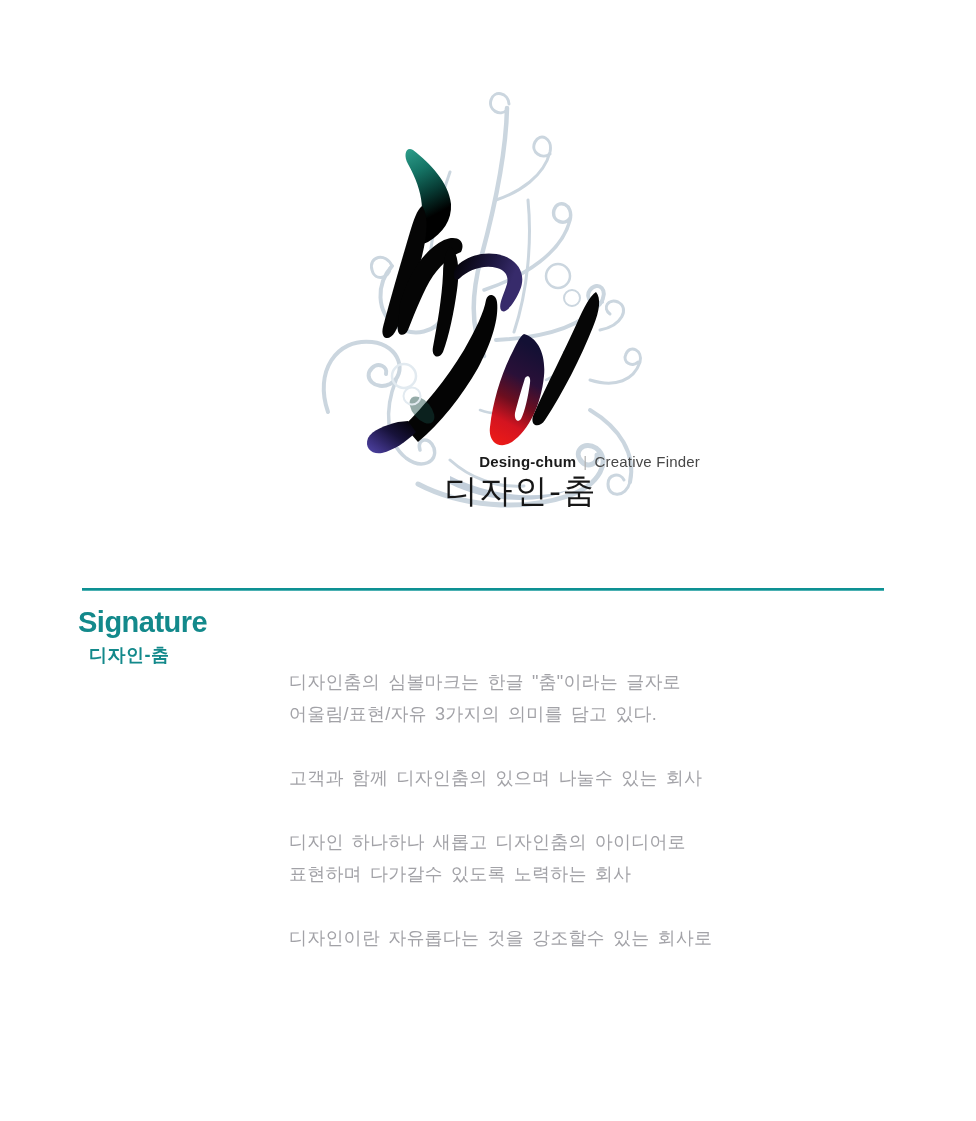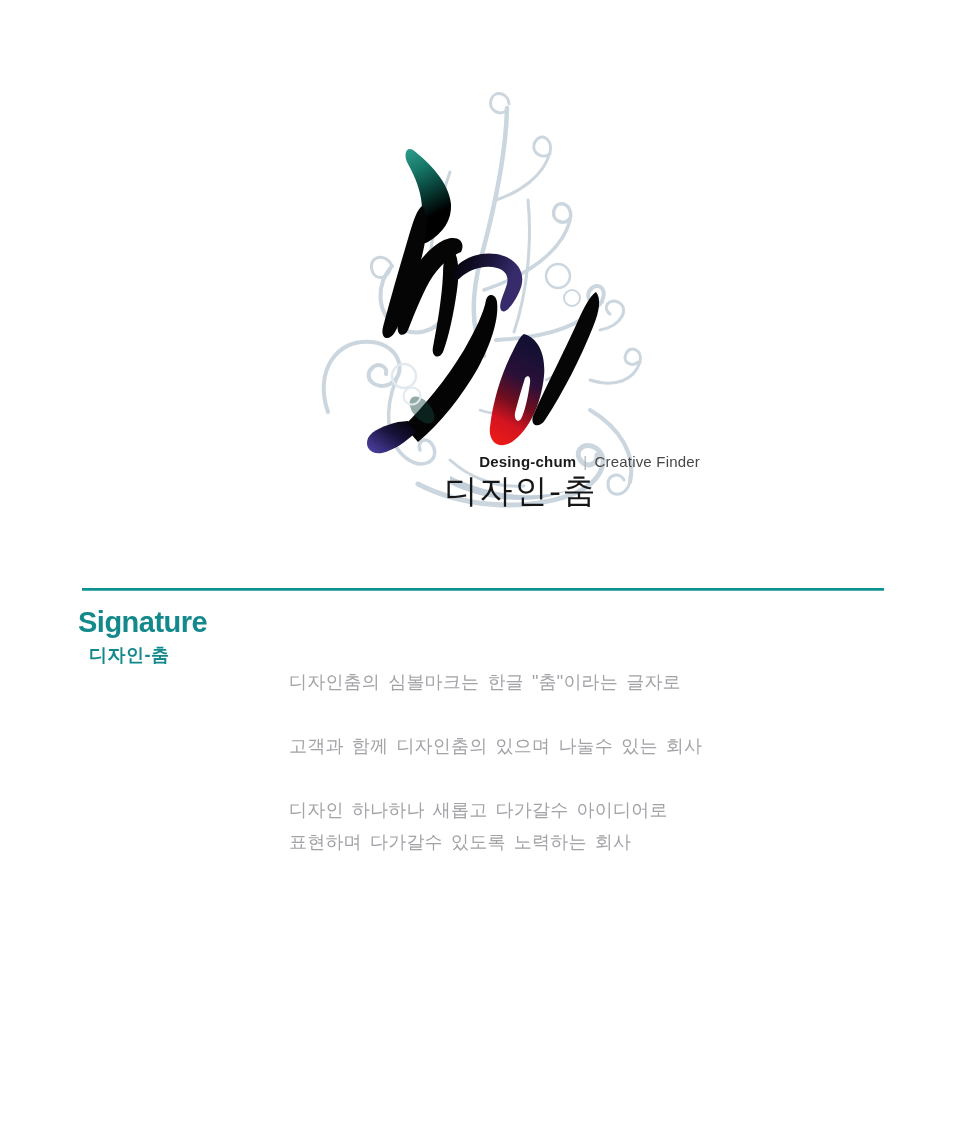--- a/index.html
+++ b/index.html
@@ -138,21 +138,25 @@
 <div class="logo-korean">디자인-춤</div>
 
 <div class="divider"></div>
 
 <div class="sig-heading">Signature</div>
 <div class="sig-subheading">디자인-춤</div>
 
 <div class="body-copy">
   <div class="para">
     <span class="line">디자인춤의 심볼마크는 한글 "춤"이라는 글자로</span>
+    <span class="line">어울림/표현/자유 3가지의 의미를 담고 있다.</span>
   </div>
   <div class="para">
     <span class="line">고객과 함께 디자인춤의 있으며 나눌수 있는 회사</span>
   </div>
   <div class="para">
-    <span class="line">디자인 하나하나 새롭고 다가갈수 아이디어로</span>
+    <span class="line">디자인 하나하나 새롭고 디자인춤의 아이디어로</span>
     <span class="line">표현하며 다가갈수 있도록 노력하는 회사</span>
+  </div>
+  <div class="para">
+    <span class="line">디자인이란 자유롭다는 것을 강조할수 있는 회사로</span>
   </div>
 </div>
 
 </body></html>

